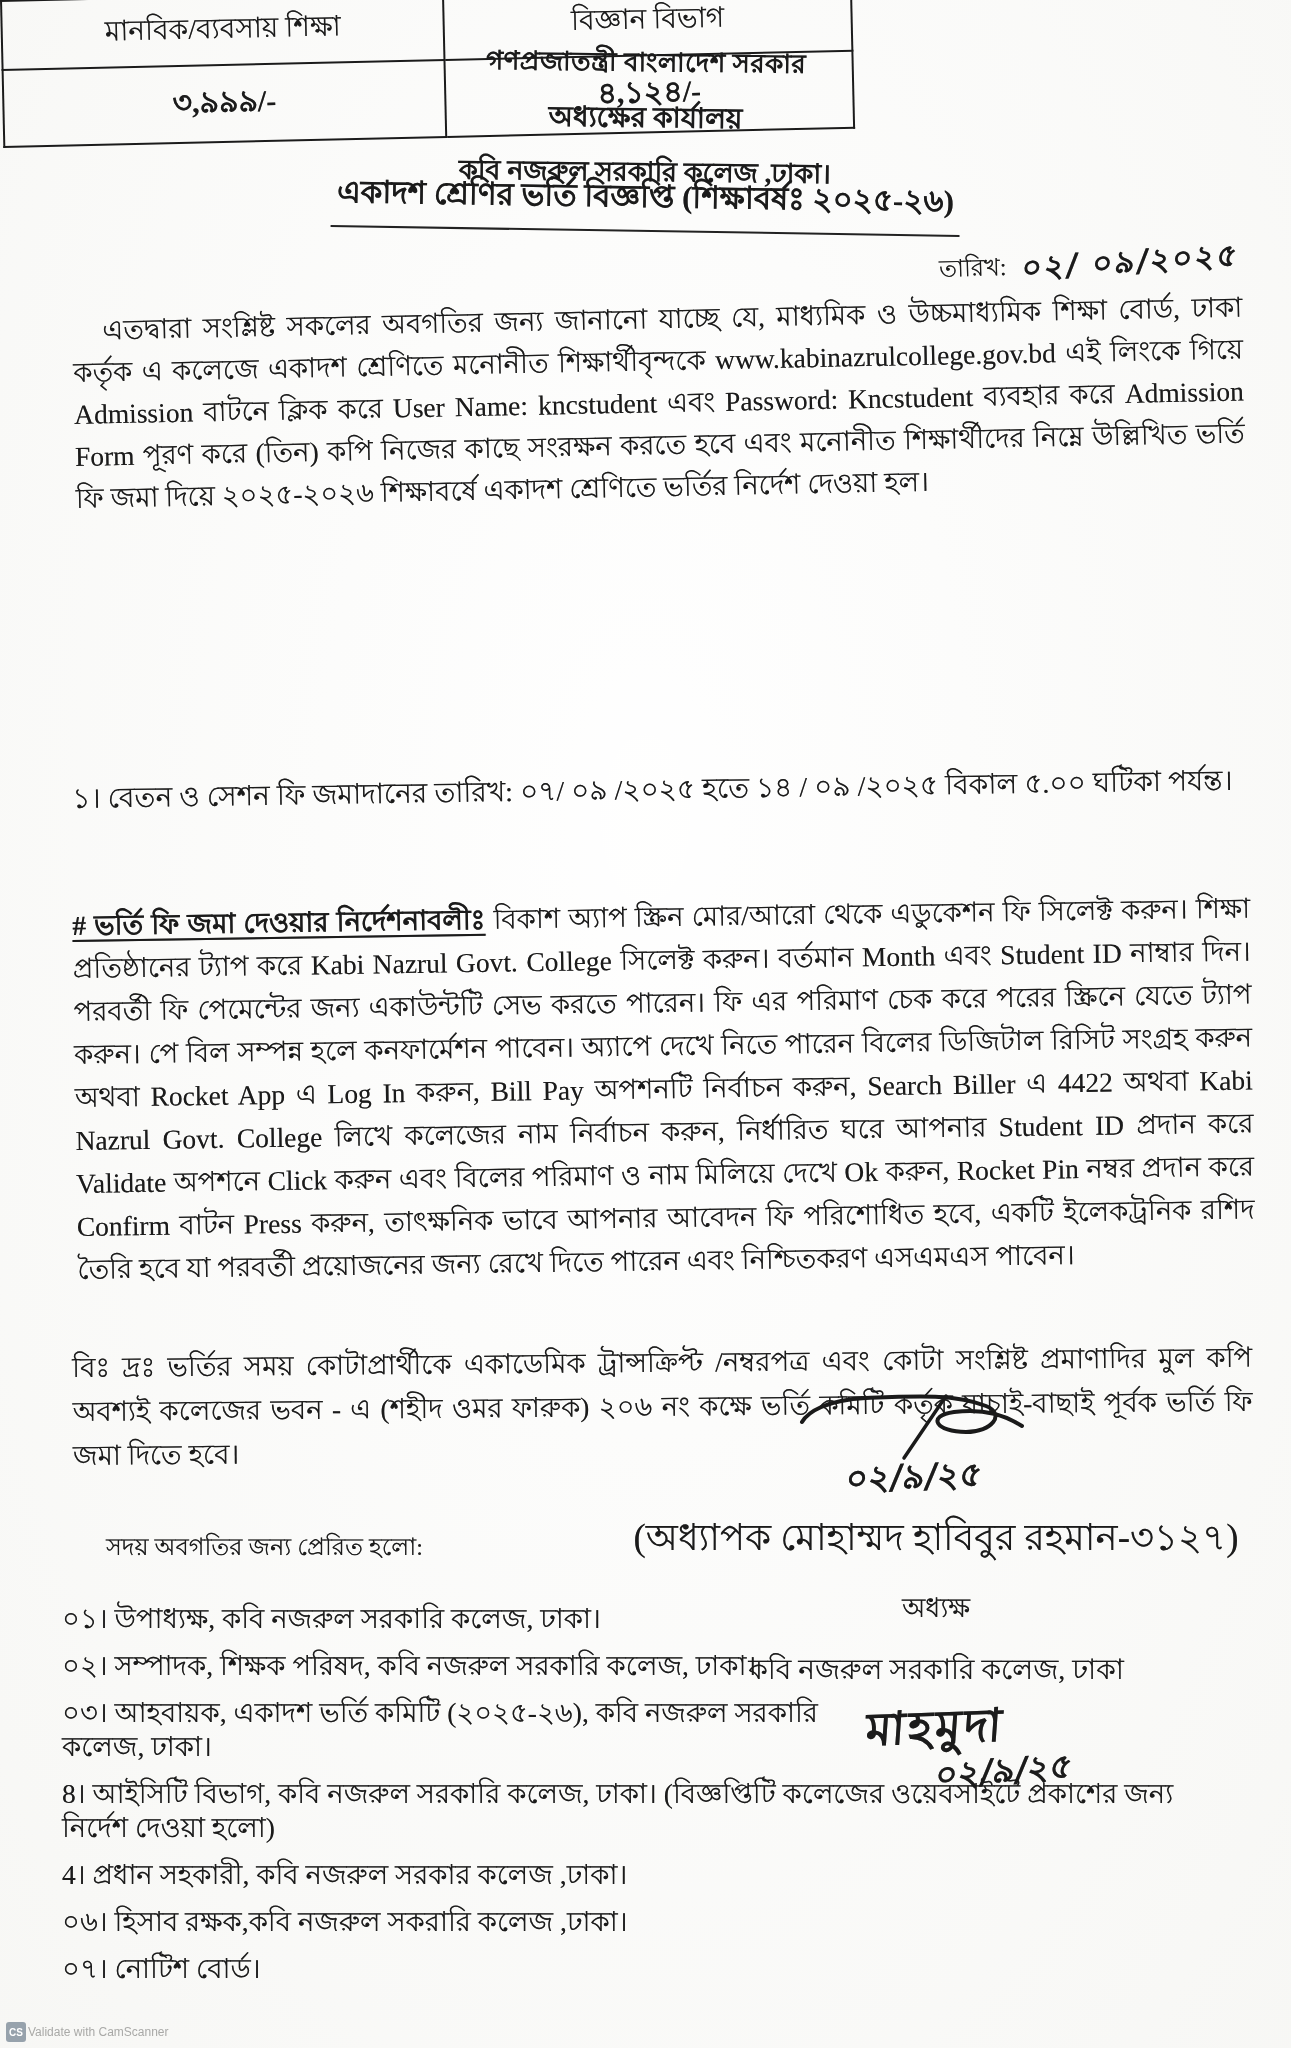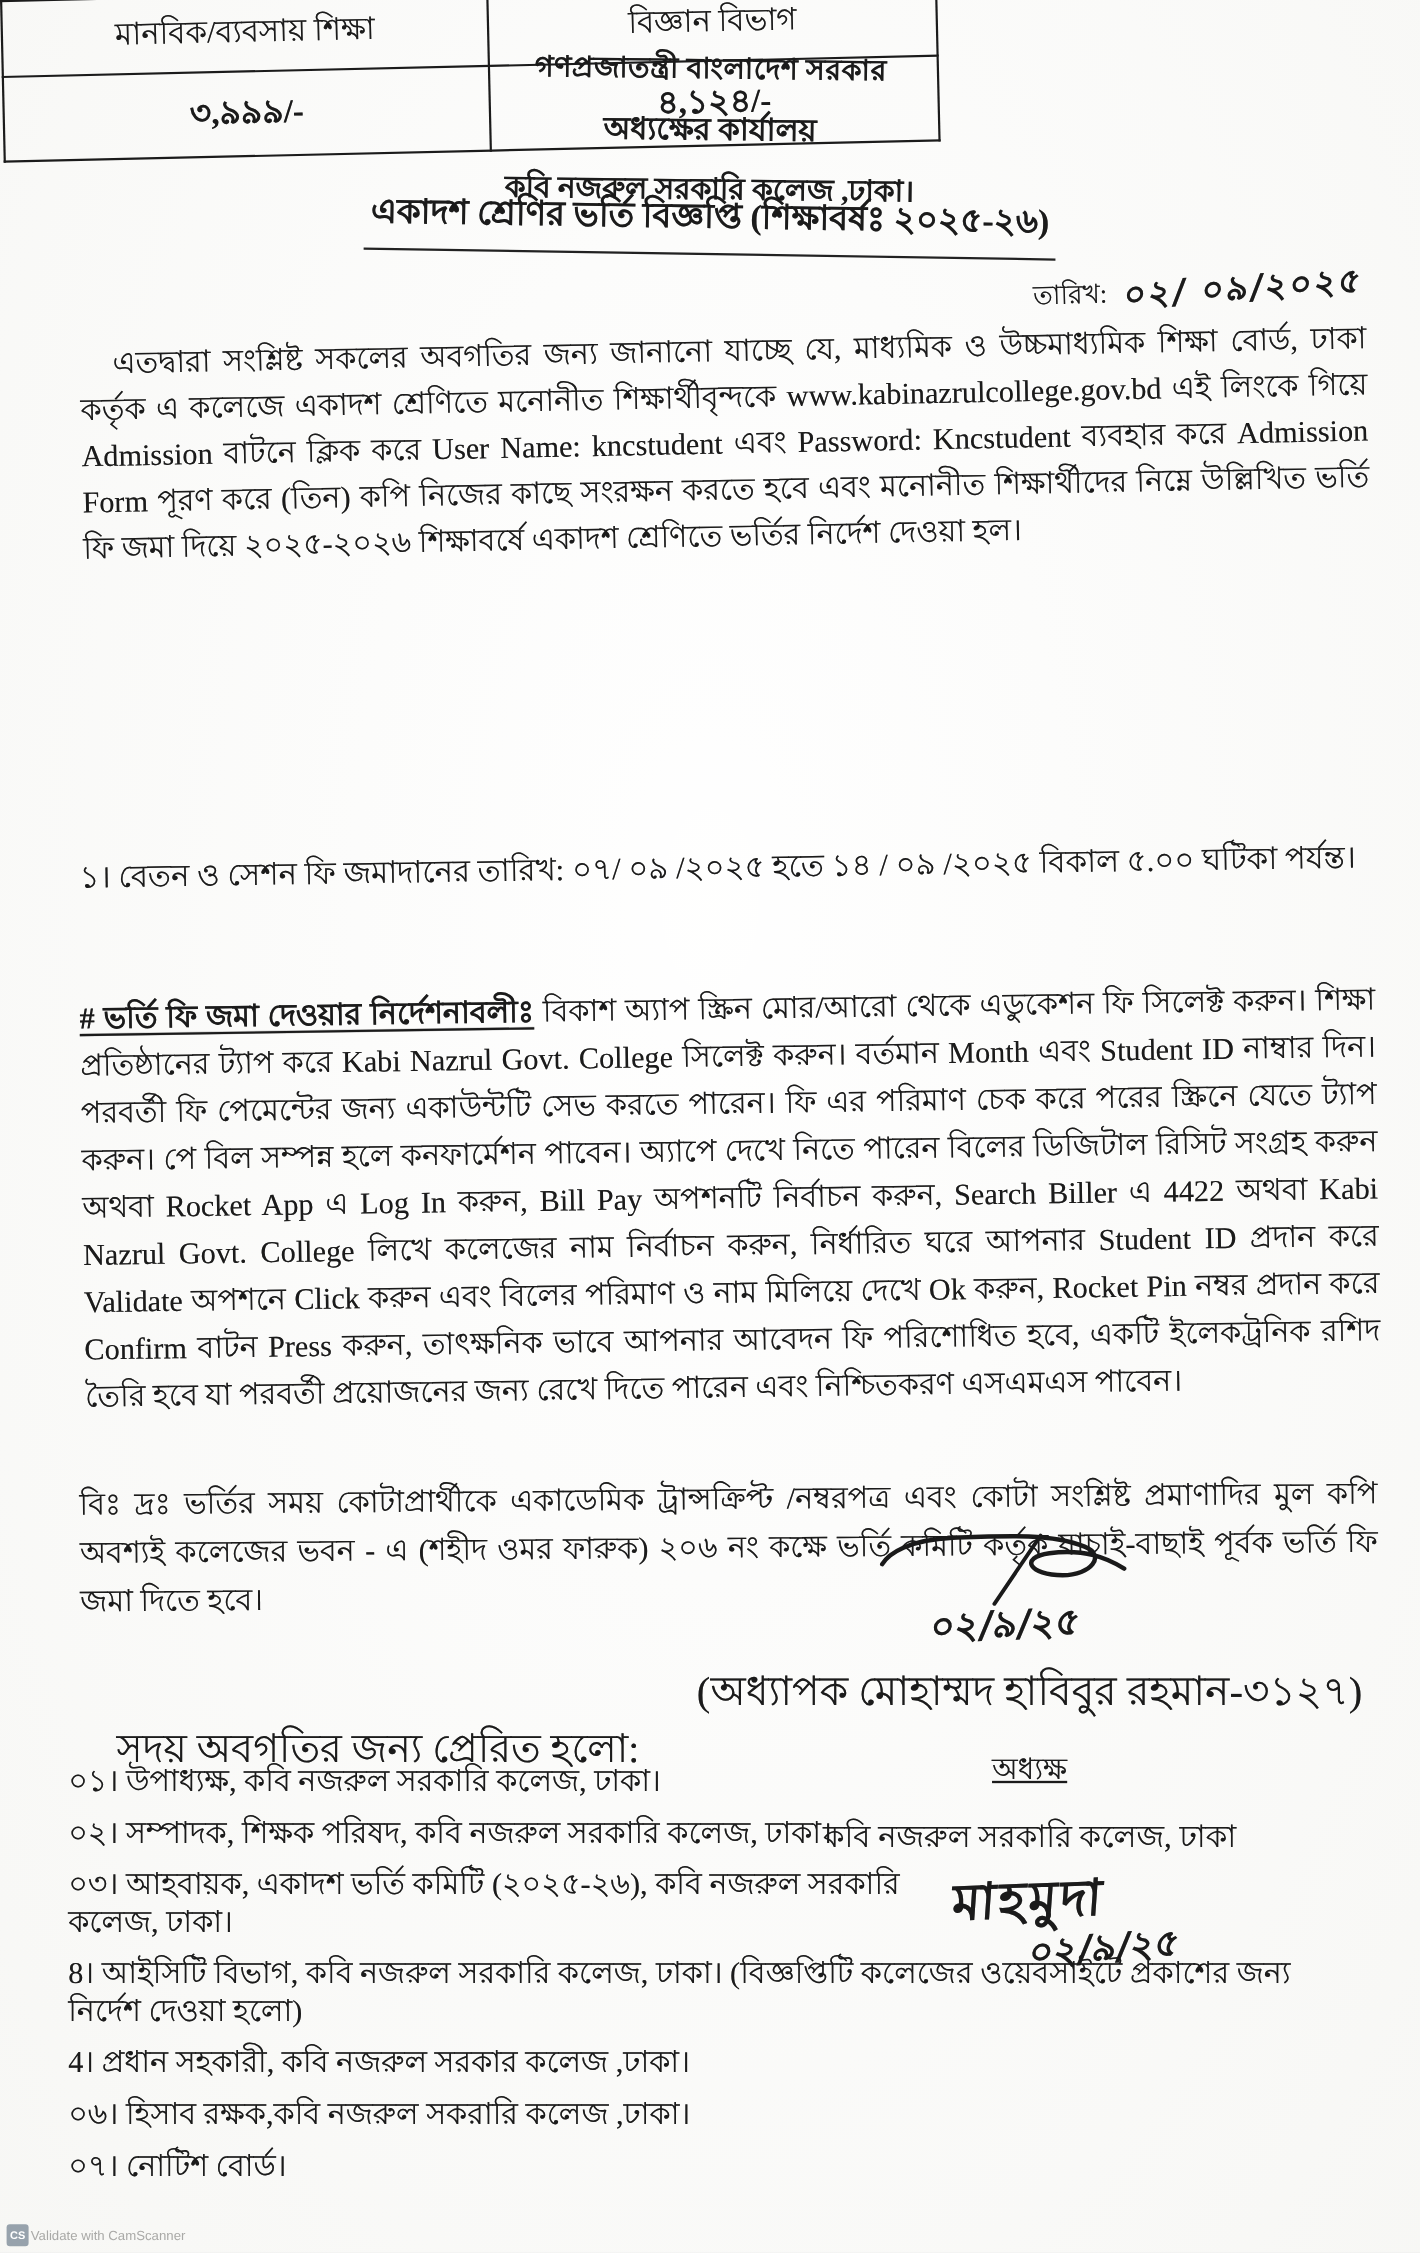--- a/index.html
+++ b/index.html
@@ -79,27 +79,27 @@
     font-size:27.5px;line-height:44px;text-align:justify;
     transform:rotate(-.5deg);transform-origin:left top;
   }
 
   
   .sig{top:1392px;left:616px;width:640px;text-align:center;}
   .sig-scrawl{position:relative;height:110px;}
   .sig-scrawl svg{position:absolute;left:180px;top:0;}
   .sig-hand-date{position:absolute;left:230px;top:58px;font-size:34px;}
   .sig-name{font-size:37px;margin-top:6px;}
-  .sig-role{font-size:27px;margin-top:16px;text-decoration:underline;}
+  .sig-role{font-size:27px;margin-top:16px;}
   .sig-org{font-size:28px;margin-top:16px;}
   .sig-hand-name{position:absolute;left:250px;top:300px;font-size:46px;letter-spacing:3px;transform:skewX(-6deg) rotate(-2deg);}
   .sig-hand-date2{position:absolute;left:320px;top:352px;font-size:34px;transform:skewX(-10deg) rotate(-4deg);}
 
   
-  .dist-heading{top:1562px;left:106px;font-size:36px;}
+  .dist-heading{top:1528px;left:106px;font-size:24px;}
   .dist-list{top:1602px;left:62px;width:780px;font-size:27.5px;line-height:34px;}
   .dist-item{margin-bottom:13px;}
   .dist-item.wide{width:1180px;}
 
   
   .scan-mark{left:6px;bottom:6px;display:flex;align-items:center;gap:2px;}
   .cs-box{
     width:20px;height:20px;border-radius:3px;background:#97a2ac;
     color:#fff;font-family:"Liberation Sans",sans-serif;font-weight:700;
     font-size:10px;display:flex;align-items:center;justify-content:center;

